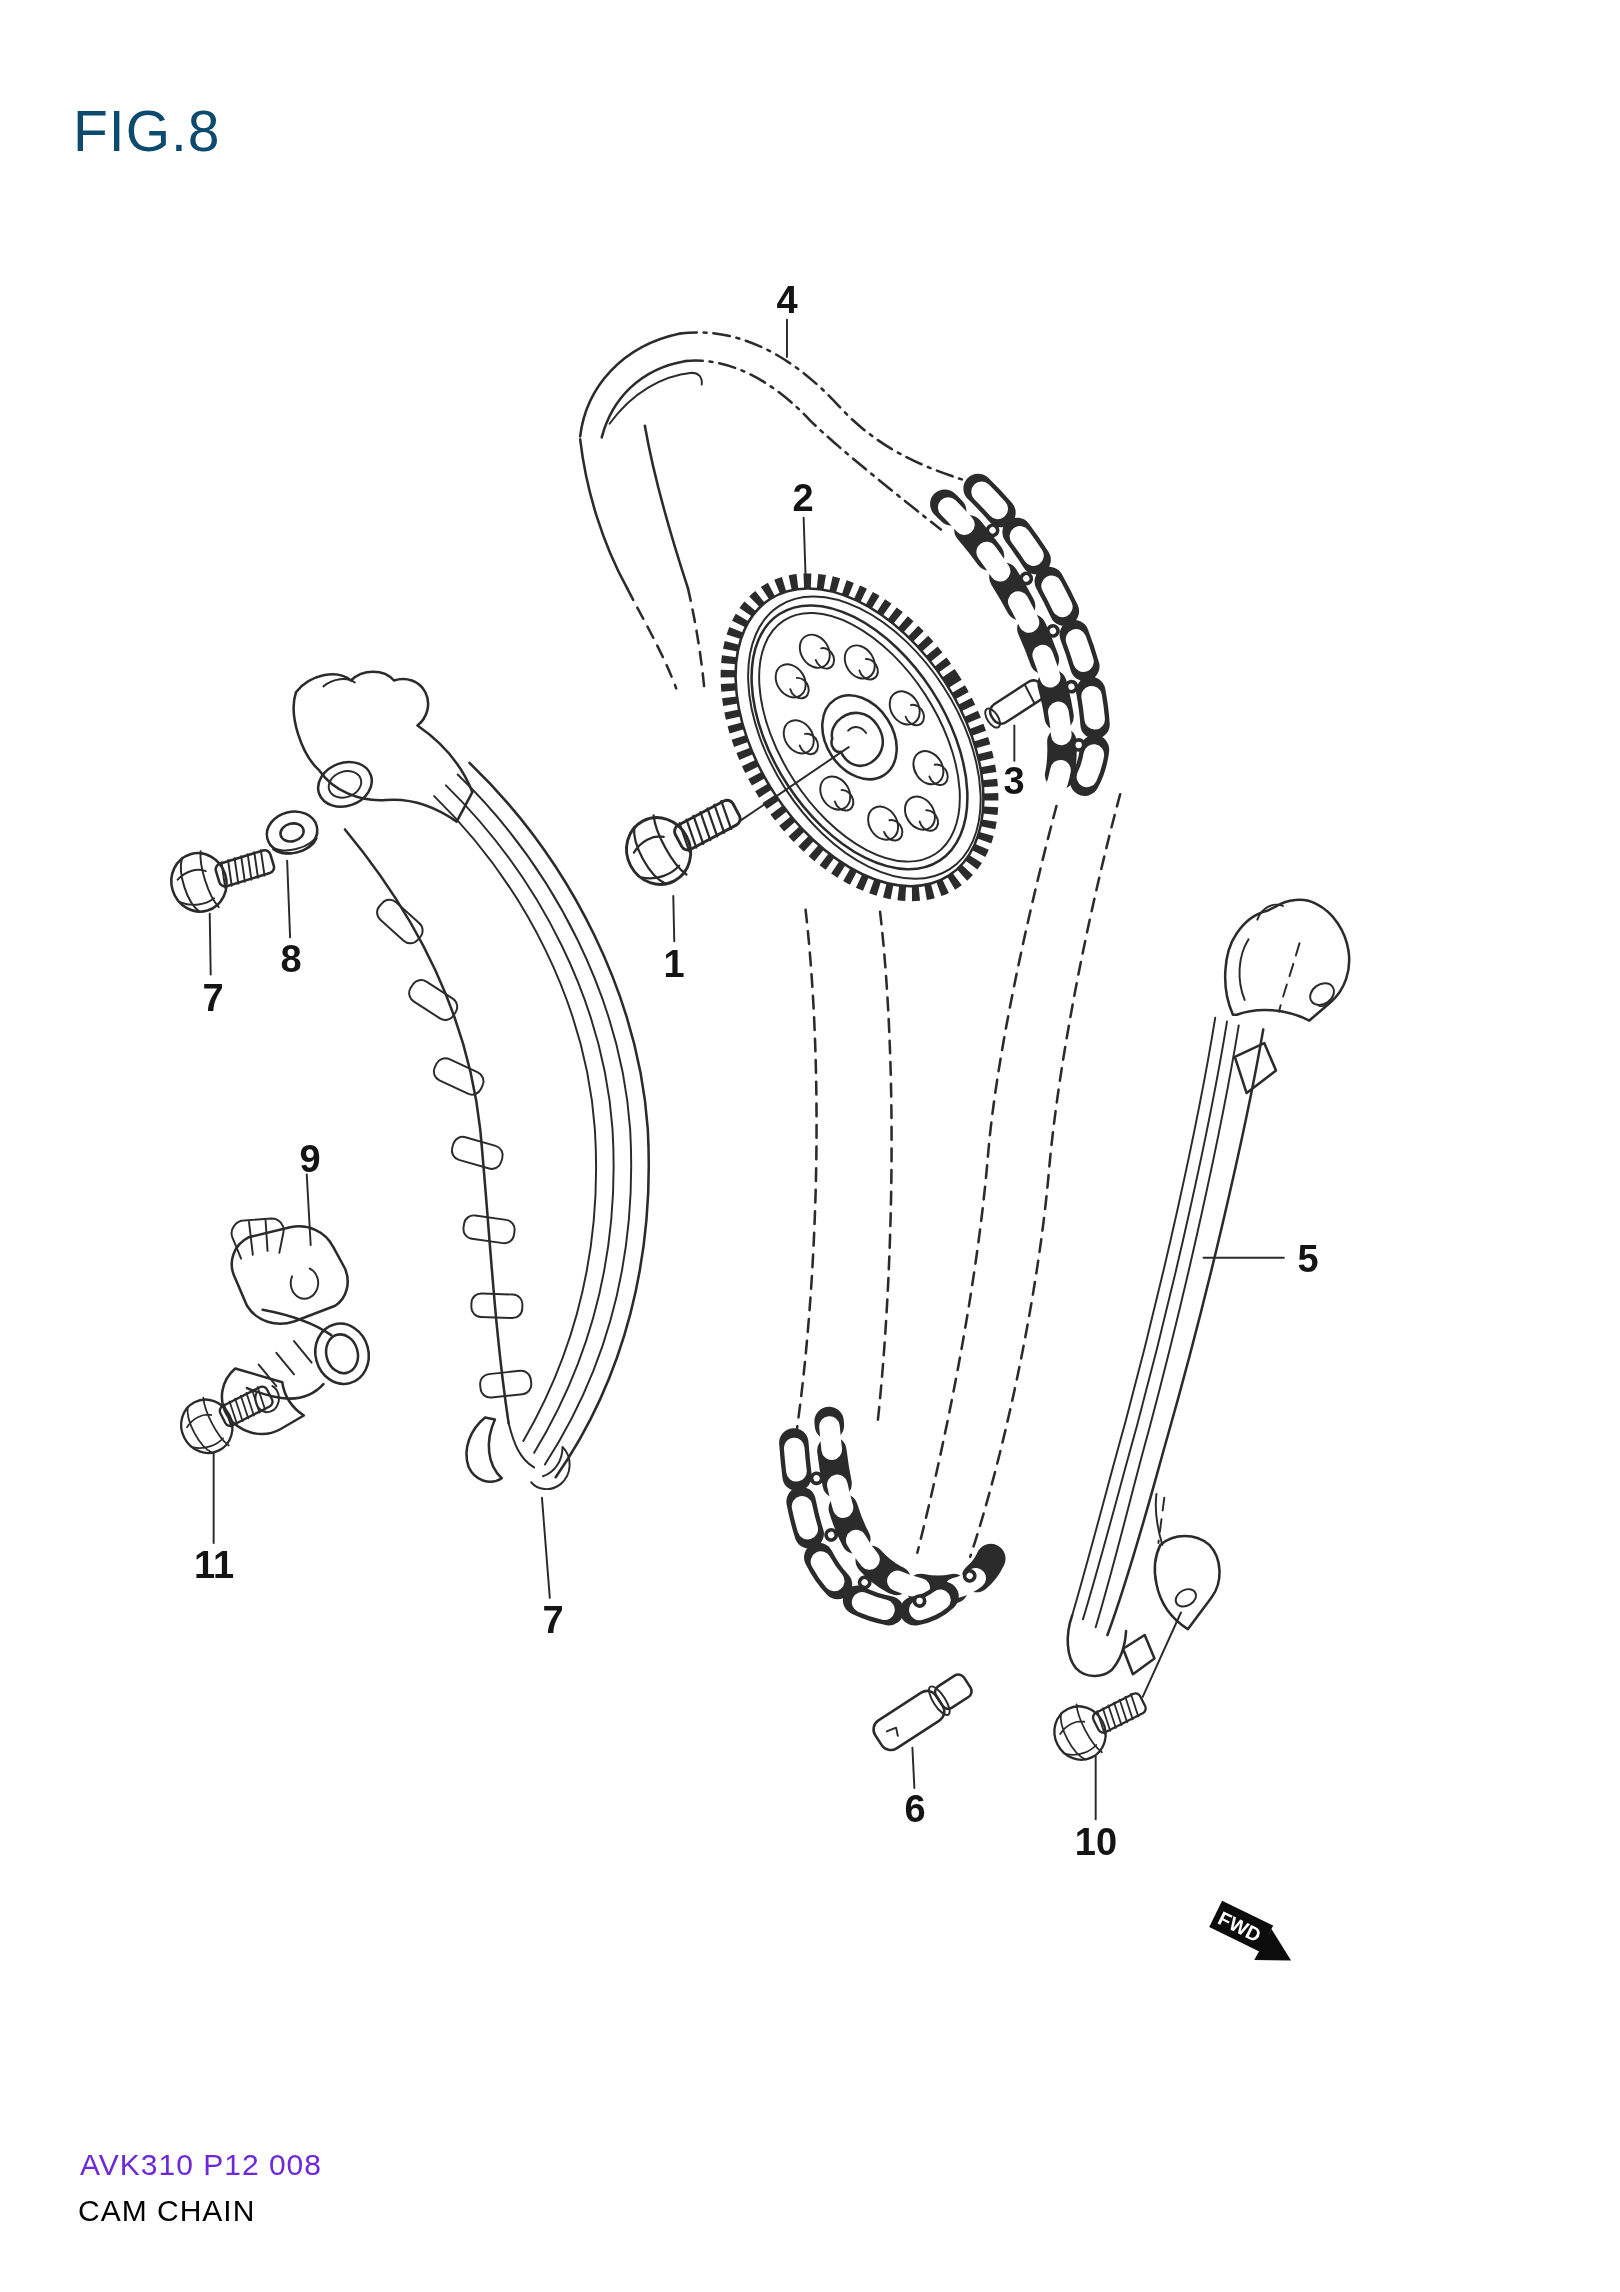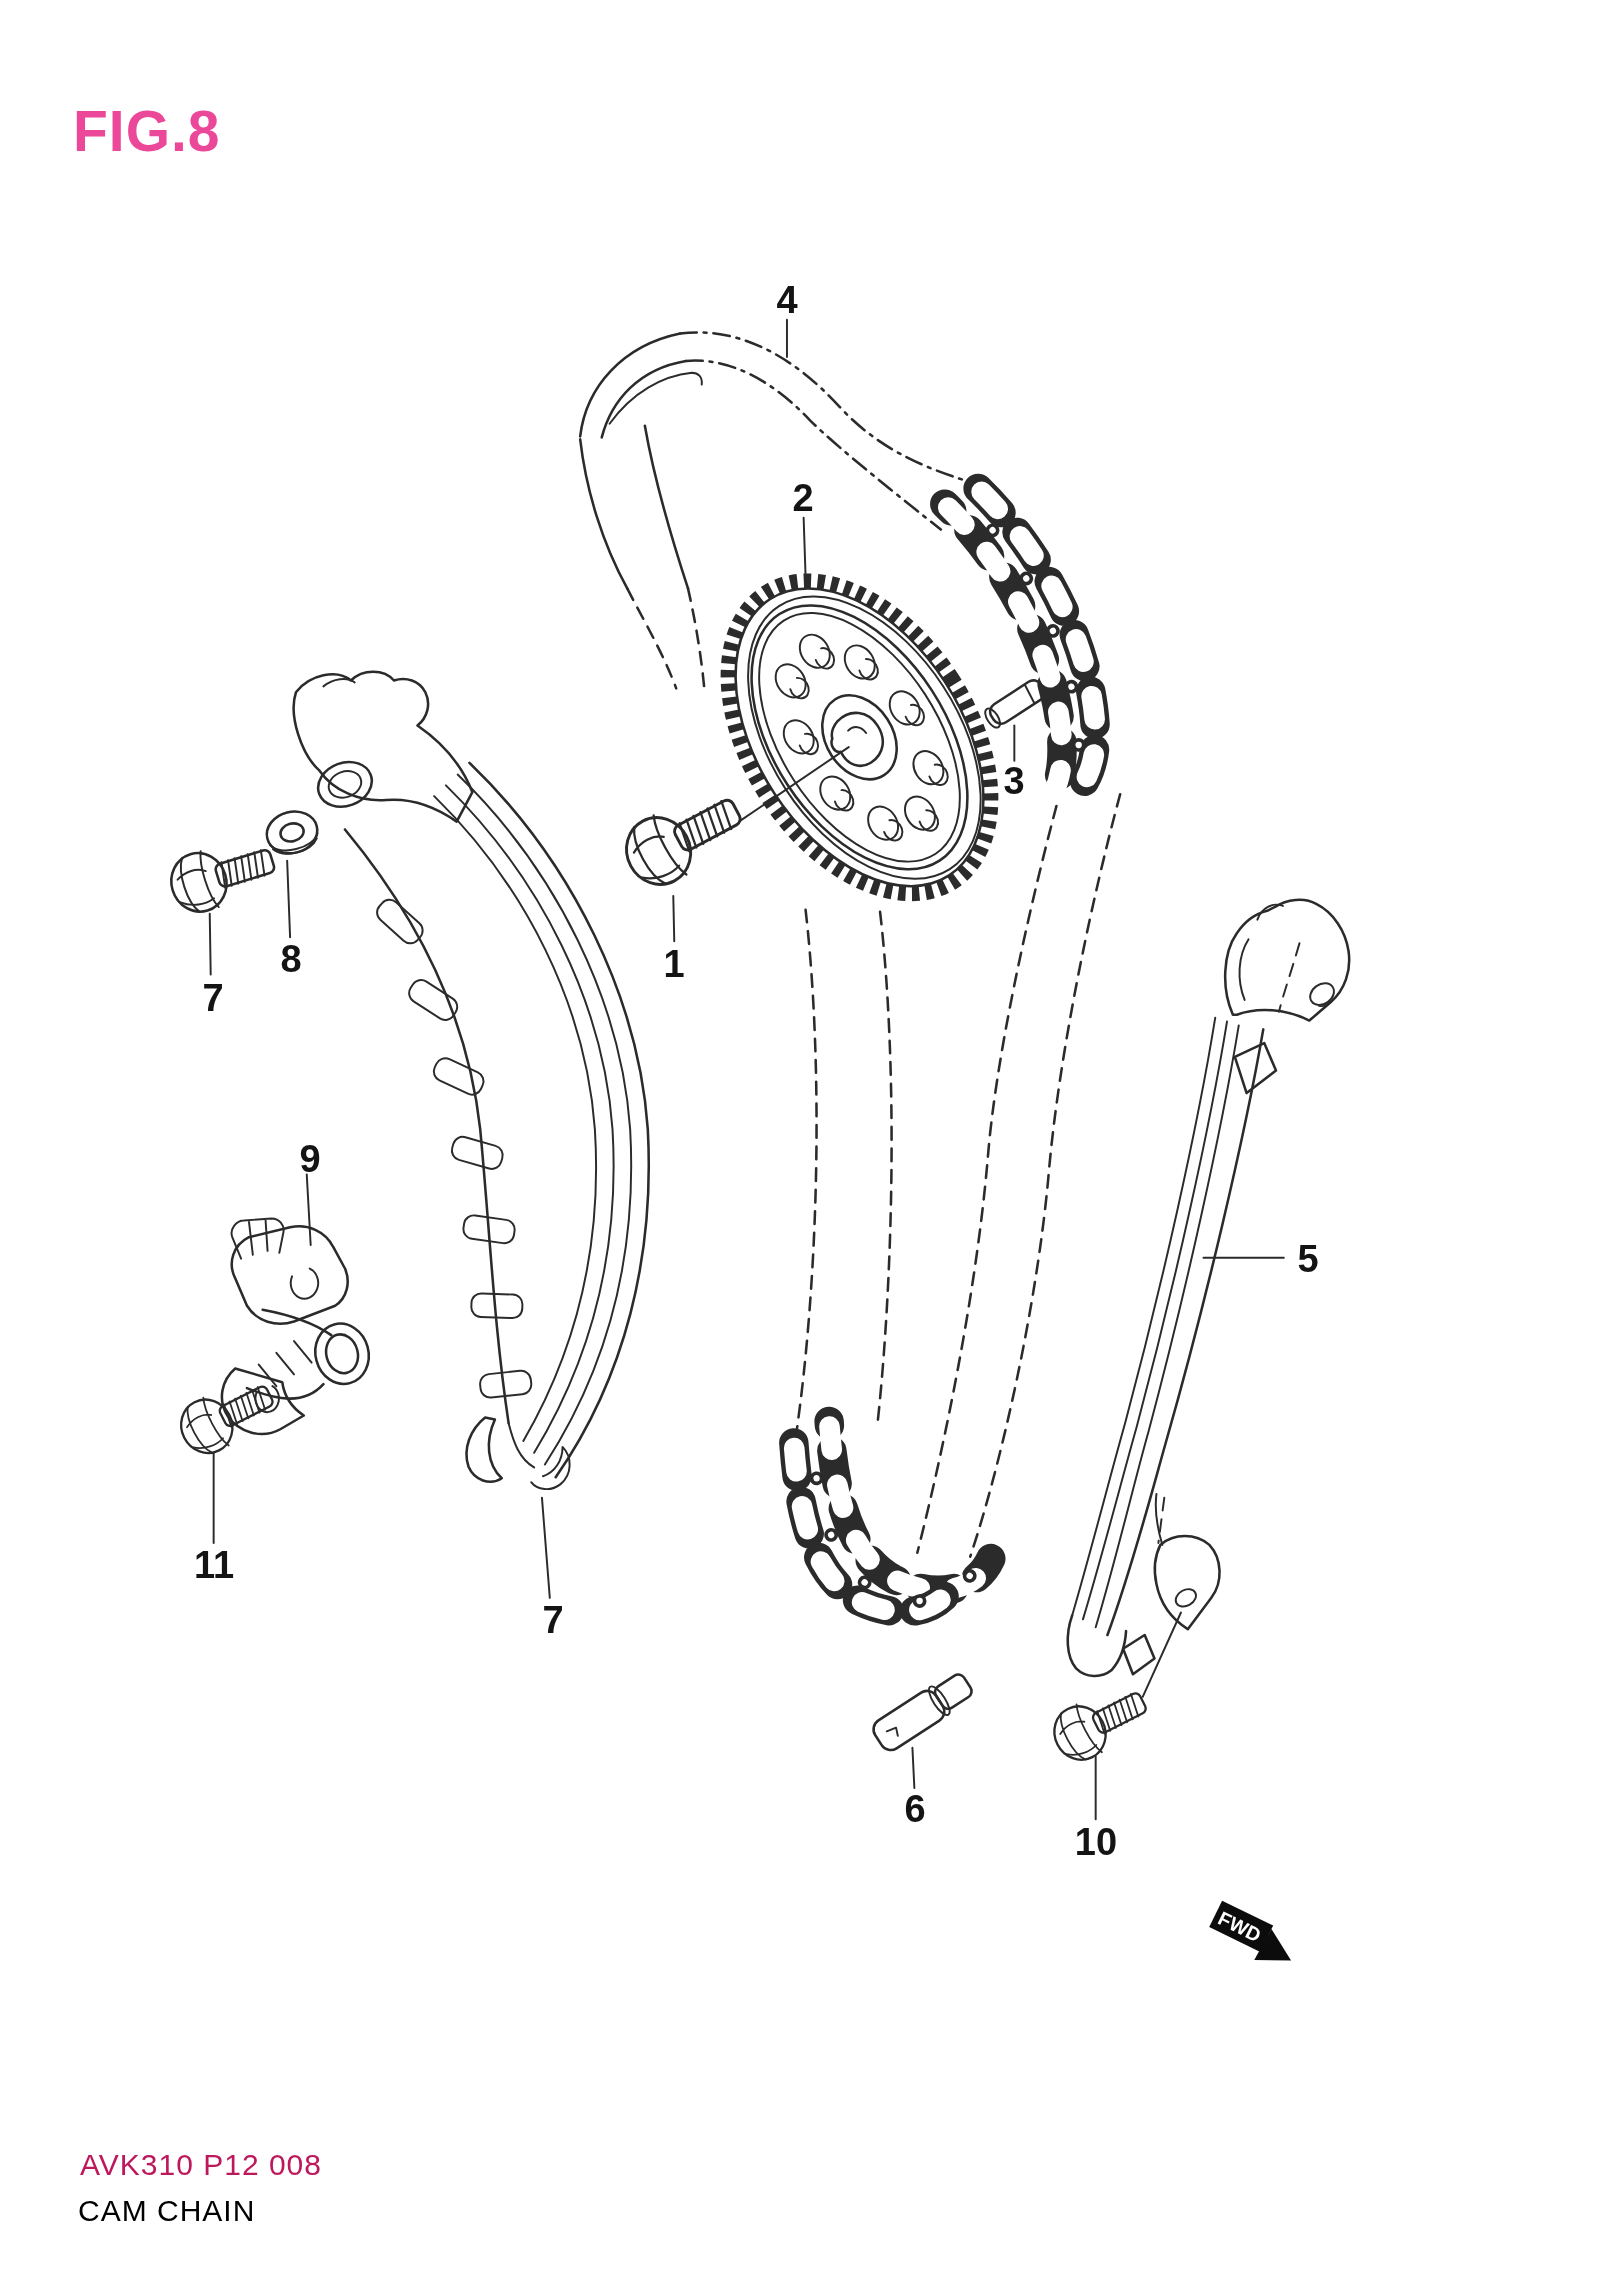--- a/index.html
+++ b/index.html
@@ -6,25 +6,25 @@
   #page{
     position:relative;
     width:1620px;height:2293px;
     background:#ffffff;
     font-family:"Liberation Sans", sans-serif;
     overflow:hidden;
   }
   #art{position:absolute;left:0;top:0;width:1620px;height:2293px;}
   .fig-title{
     position:absolute;left:73px;top:98px;
-    font-size:57px;font-weight:bold;color:#ec4899;letter-spacing:1px;
+    font-size:57px;font-weight:normal;color:#0c4a6e;letter-spacing:1px;
   }
   .footer-code{
     position:absolute;left:80px;top:2148px;
-    font-size:30px;color:#be185d;letter-spacing:1px;
+    font-size:30px;color:#6d28d9;letter-spacing:1px;
   }
   .footer-caption{
     position:absolute;left:78px;top:2194px;
     font-size:30px;color:#000000;letter-spacing:1px;
   }
   .plabel{
     position:absolute;transform:translate(-50%,-50%);
     font-size:38px;font-weight:bold;color:#141414;
   }
   

